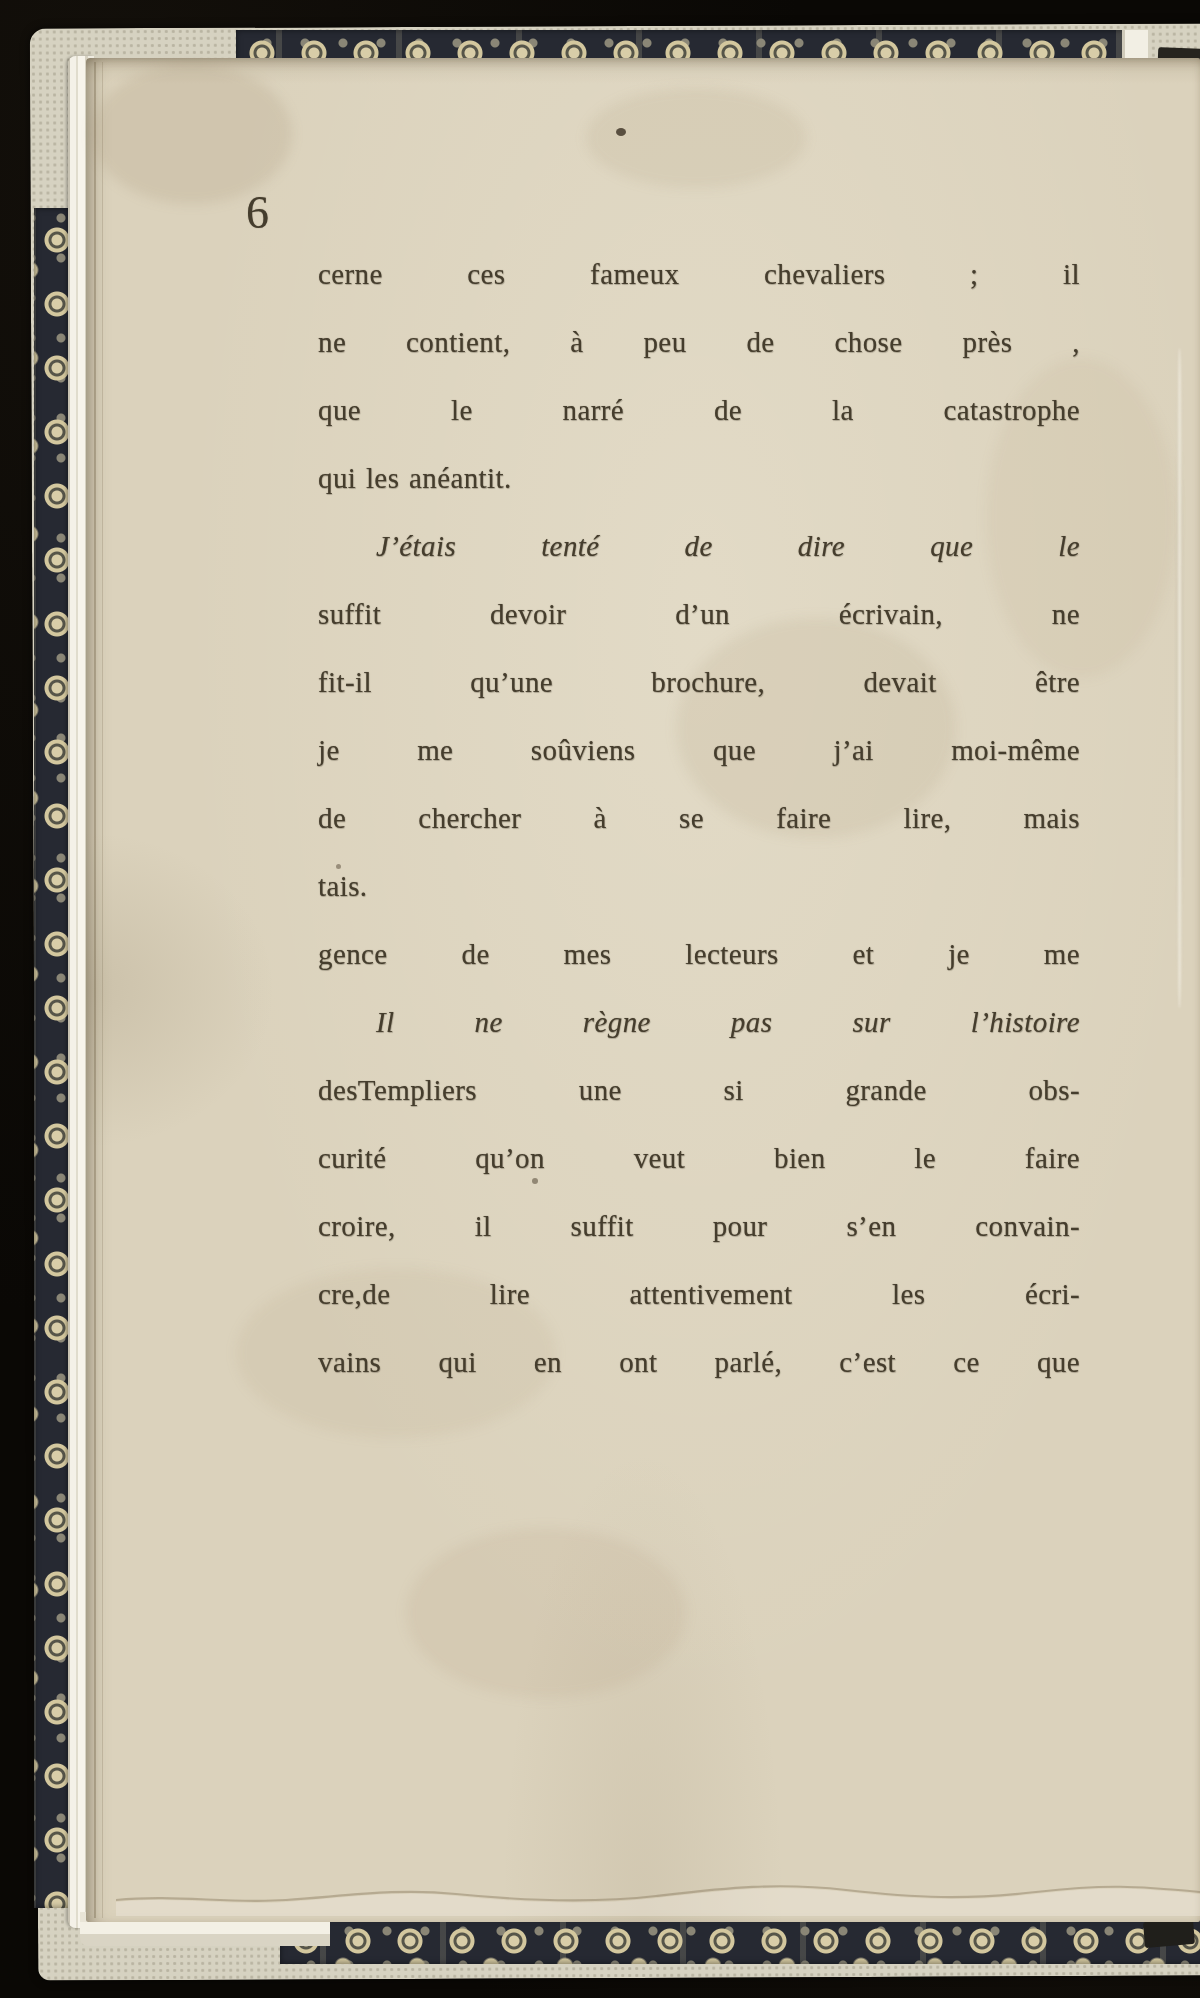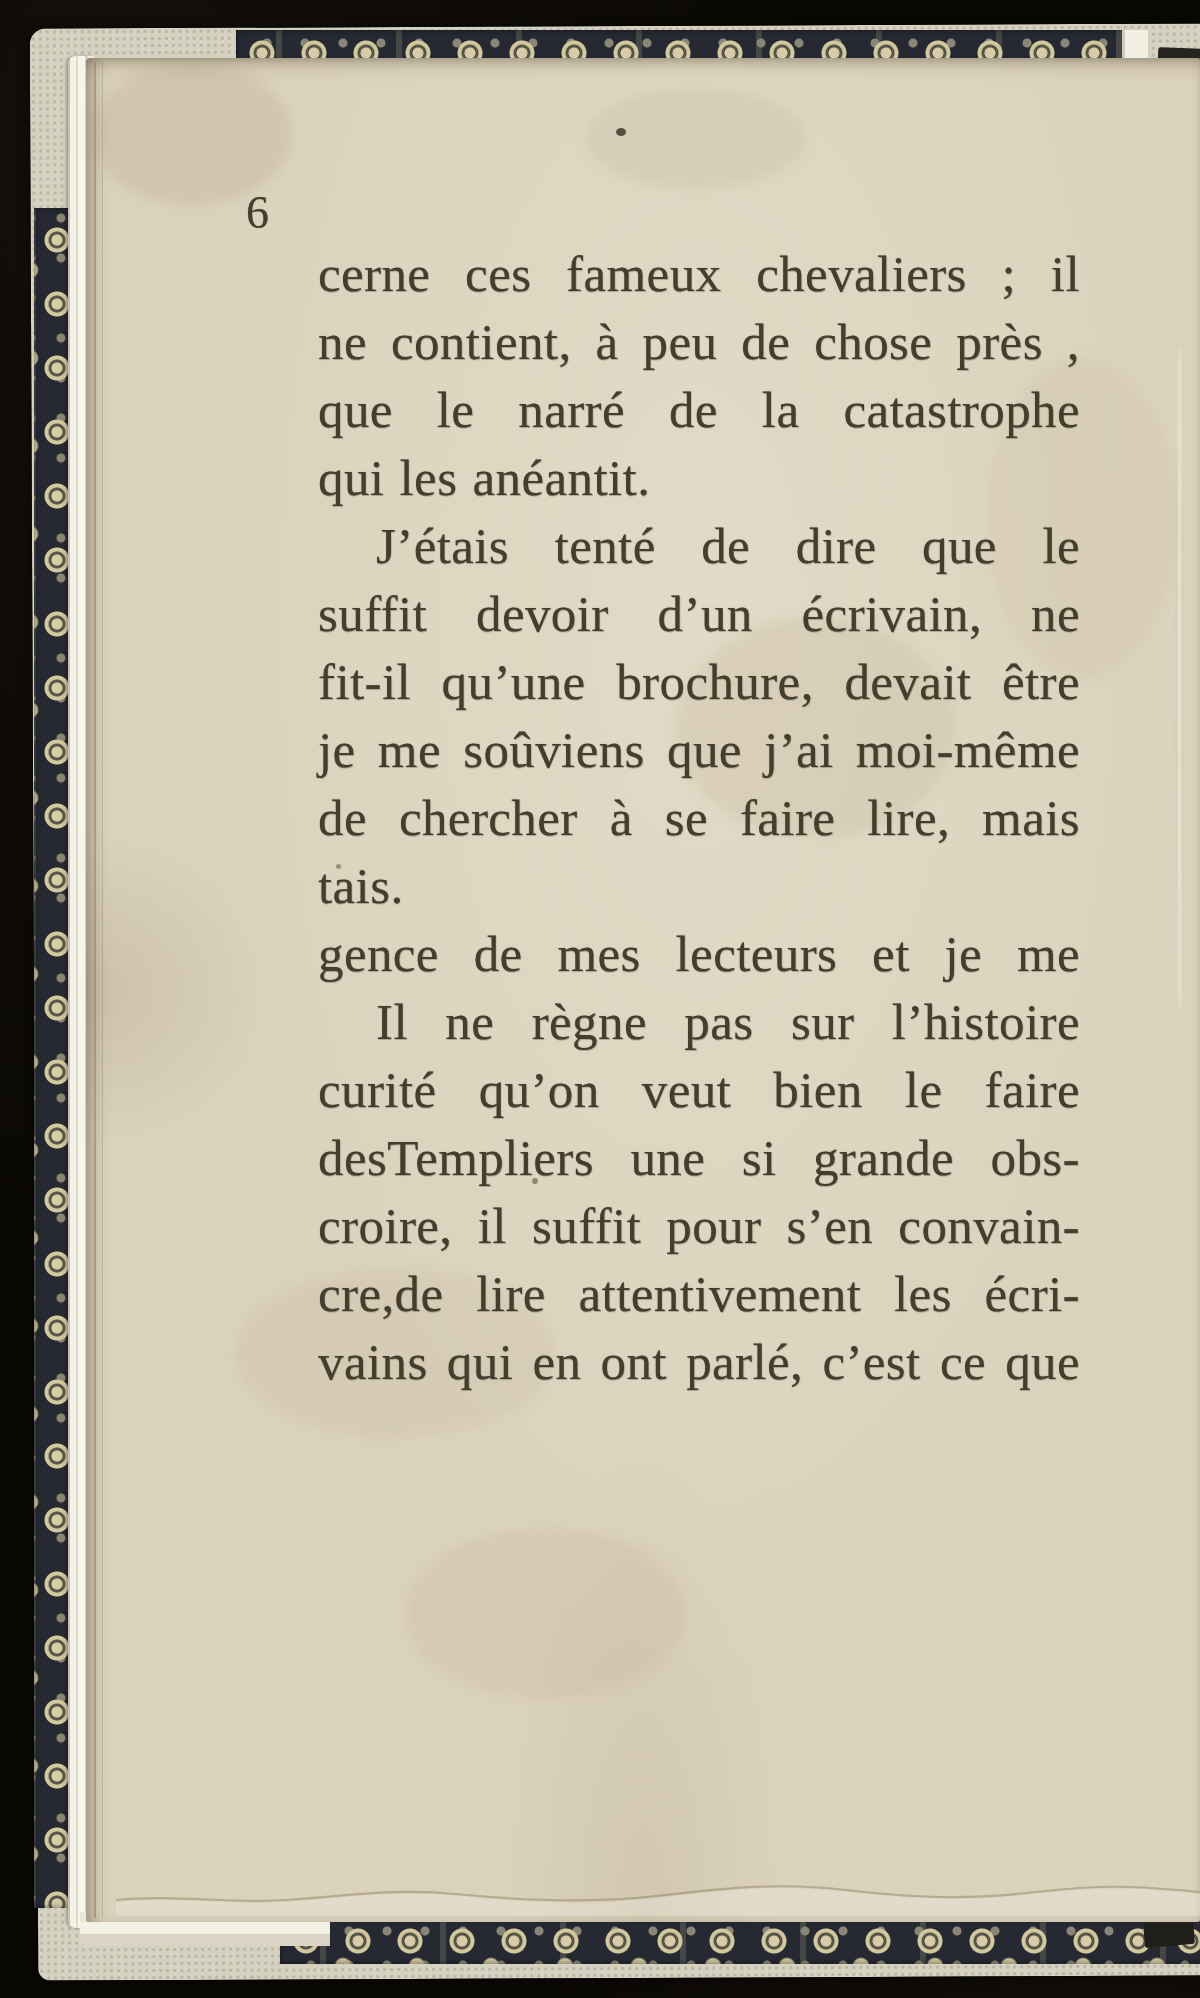--- a/index.html
+++ b/index.html
@@ -109,28 +109,28 @@
 
   
   .pagenum {
     position: absolute; left: 246px; top: 190px;
     font-size: 46px; line-height: 1; color: #453d2d;
     text-shadow: 0 0 1px rgba(69,61,45,.55);
   }
   .textblock { position: absolute; left: 318px; top: 240px; width: 762px; }
   .line {
     height: 68px; line-height: 68px;
-    font-size: 51px; color: #453d2d;
+    font-size: 29px; color: #453d2d;
     letter-spacing: 0.4px; word-spacing: 2px;
     text-align: justify; text-align-last: justify;
     text-shadow: 0 0 1px rgba(69,61,45,.5), 0.6px 0.6px 0.7px rgba(69,61,45,.28);
     white-space: normal; overflow: visible;
   }
   .line.short { text-align: right; text-align-last: left; }
-  .line.indent { text-indent: 58px; }
+  .line.indent { text-indent: 58px; font-style: italic; }
 </style>
 </head>
 <body>
 
 <div class="scene">
 
   <div class="layer board"></div>
 
   <div class="layer marble marble-top"></div>
   <div class="layer marble marble-left"></div>
@@ -168,20 +168,20 @@
     <div class="line">que le narré de la catastrophe</div>
     <div class="line short">qui les anéantit.</div>
     <div class="line indent">J’étais tenté de dire que le</div>
     <div class="line">suffit devoir d’un écrivain, ne</div>
     <div class="line">fit-il qu’une brochure, devait être</div>
     <div class="line">je me soûviens que j’ai moi-même</div>
     <div class="line">de chercher à se faire lire, mais</div>
     <div class="line short">tais.</div>
     <div class="line">gence de mes lecteurs et je me</div>
     <div class="line indent">Il ne règne pas sur l’histoire</div>
+    <div class="line">desTempliers une si grande obs-</div>
     <div class="line">curité qu’on veut bien le faire</div>
-    <div class="line">desTempliers une si grande obs-</div>
     <div class="line">croire, il suffit pour s’en convain-</div>
     <div class="line">cre,de lire attentivement les écri-</div>
     <div class="line">vains qui en ont parlé, c’est ce que</div>
   </div>
 
 </div>
 
 </body></html>

